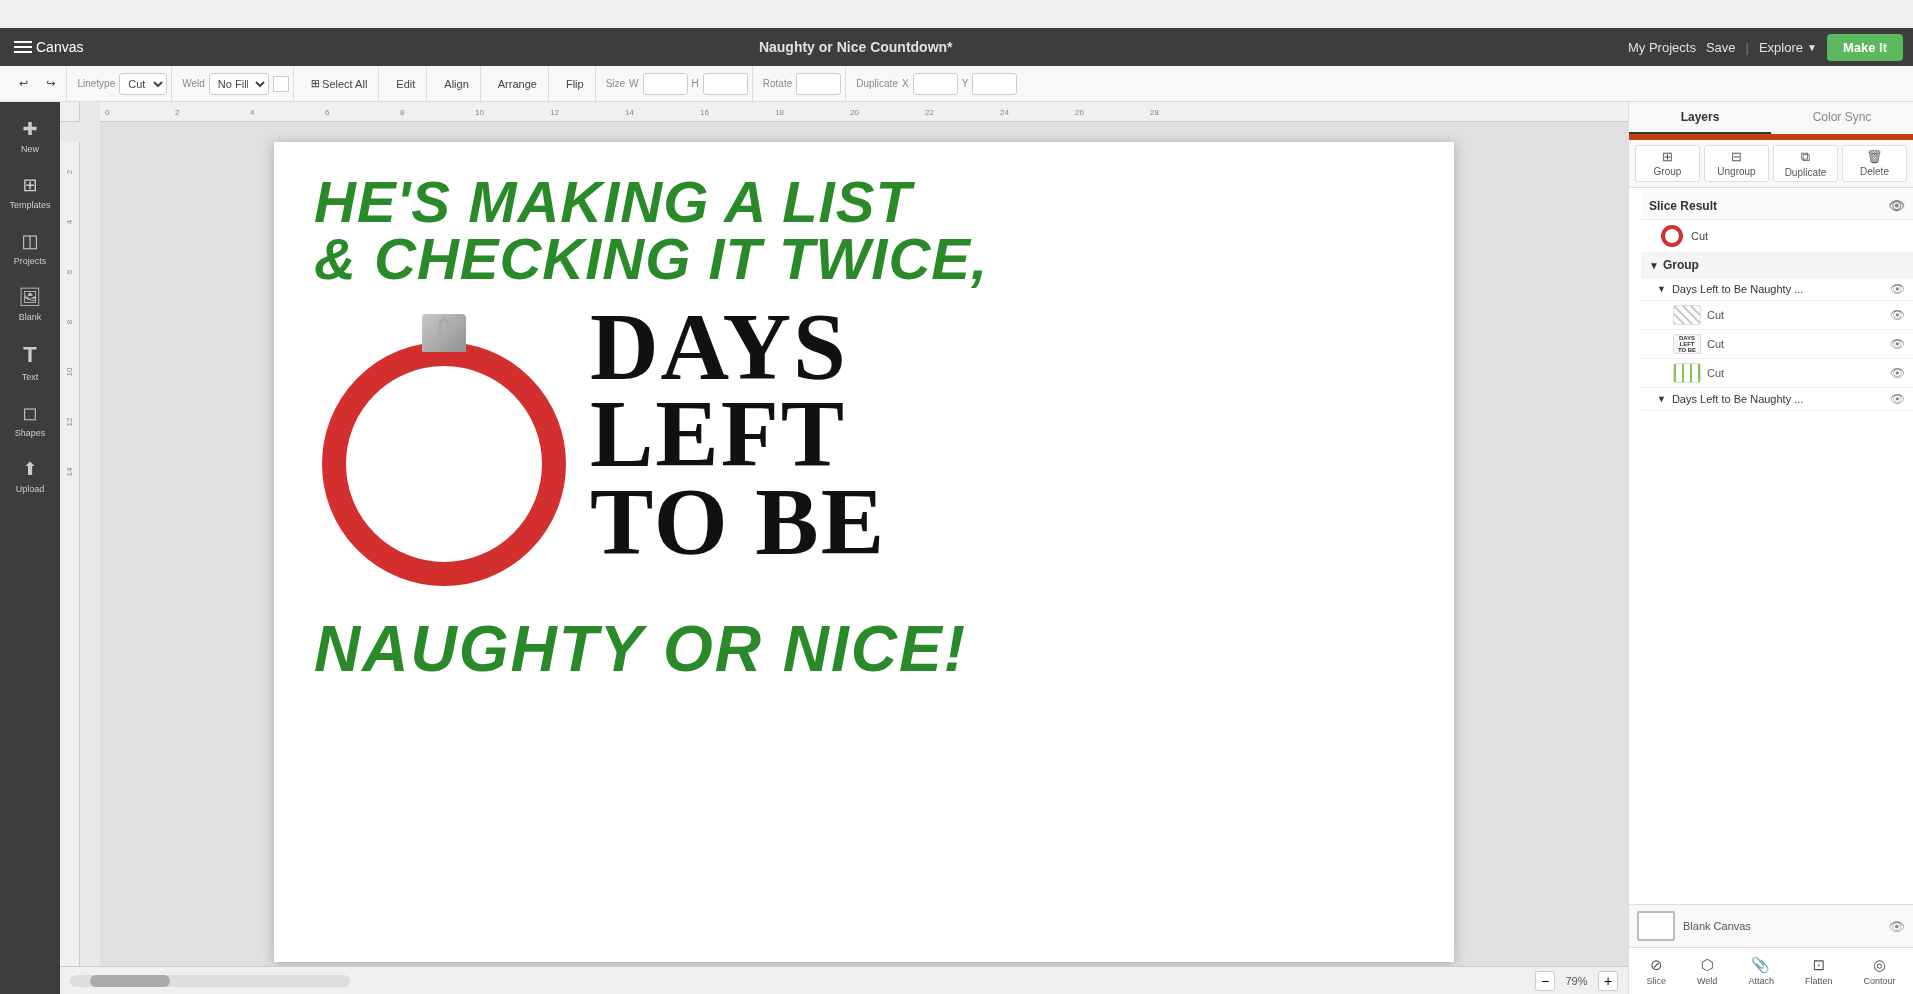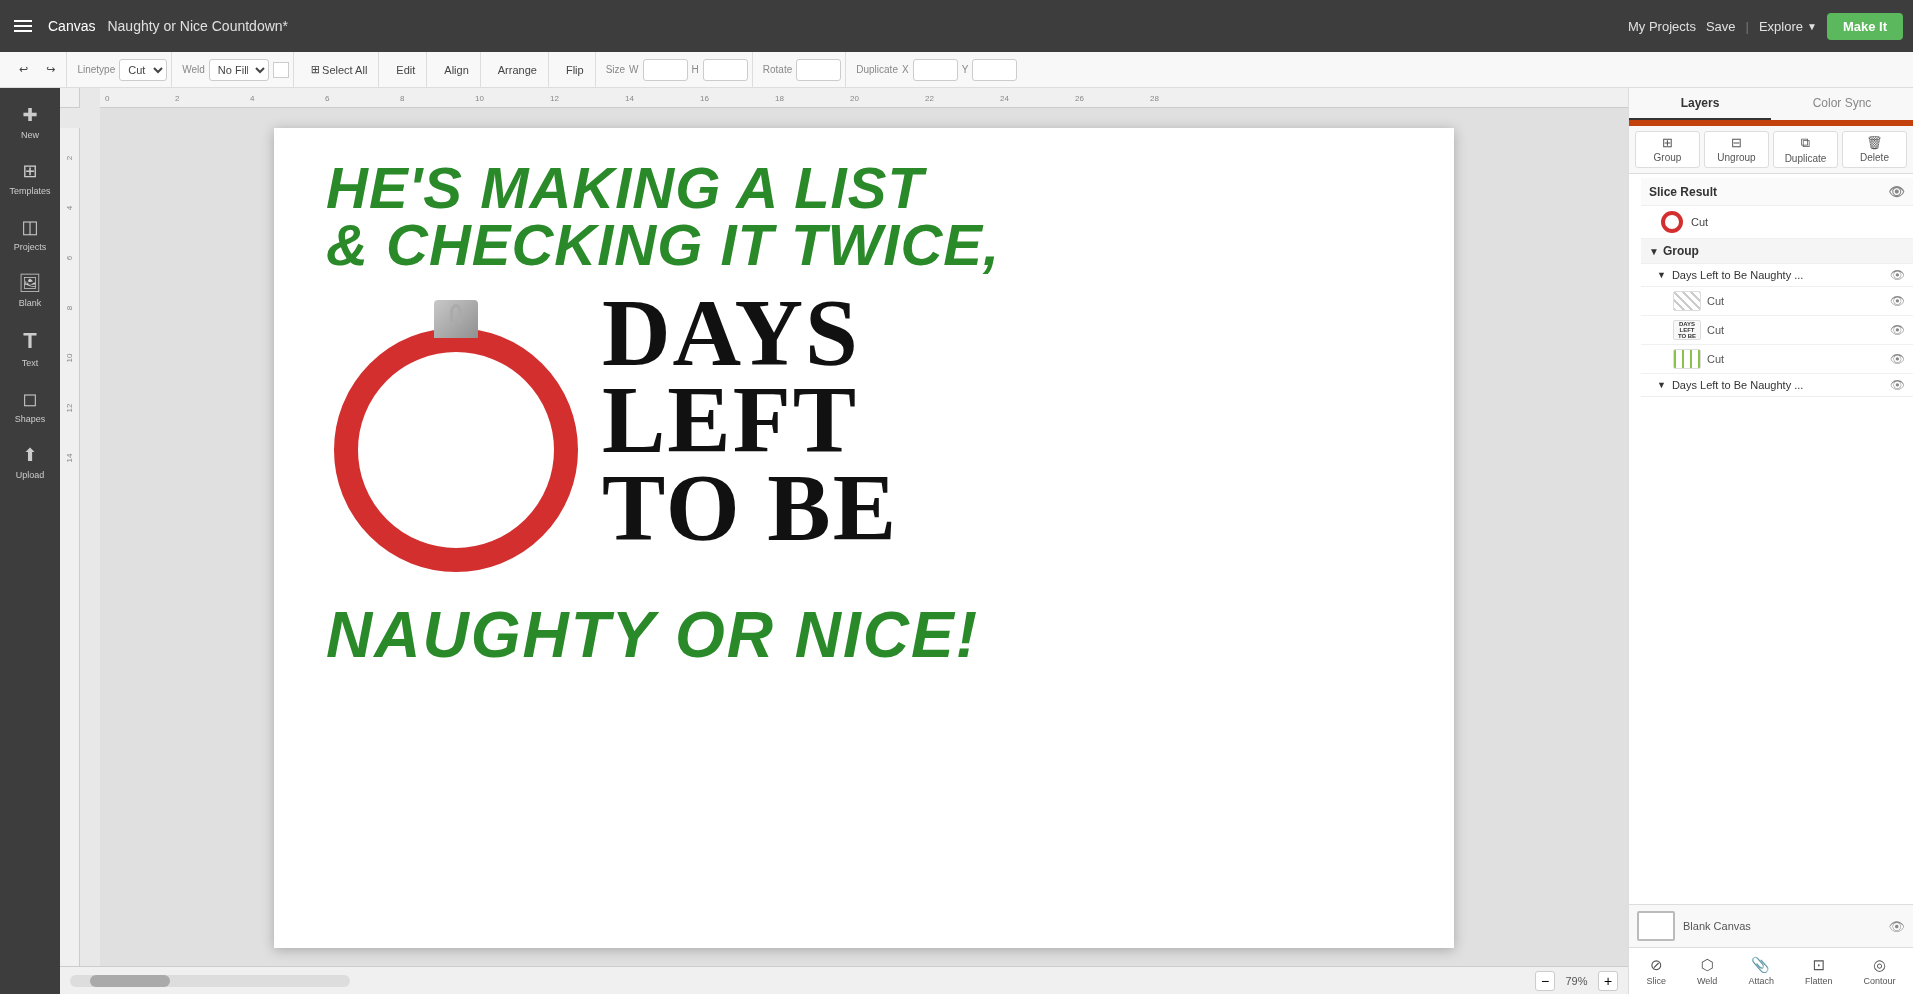--- a/index.html
+++ b/index.html
@@ -1,28 +1,29 @@
 <!DOCTYPE html>
 <html><head>
   <meta charset="utf-8">
   <style>
     * { box-sizing: border-box; margin: 0; padding: 0; }
     body { font-family: 'Segoe UI', Arial, sans-serif; background: #f0f0f0; overflow: hidden; height: 994px; width: 1913px; display: flex; flex-direction: column; }
 
     
     #topbar {
-      height: 52px;
+      height: 38px;
       background: #3d3d3d;
       display: flex;
       align-items: center;
       padding: 0 10px;
-      gap: 12px;
+      gap: 0;
       flex-shrink: 0;
       color: white;
       font-size: 13px;
+      margin-top: 28px;
     }
 
     
     #toolbar {
       height: 36px;
       background: #f8f8f8;
       border-bottom: 1px solid #ddd;
       display: flex;
       align-items: center;
       padding: 0 8px;
@@ -227,21 +228,21 @@
 </head>
 <body>
 
 <div id="topbar">
   <div style="cursor:pointer; display:flex; flex-direction:column; gap:3px; padding:4px;">
     <span style="display:block;width:18px;height:2px;background:white;"></span>
     <span style="display:block;width:18px;height:2px;background:white;"></span>
     <span style="display:block;width:18px;height:2px;background:white;"></span>
   </div>
   <span style="color:white;font-size:14px;font-weight:500;">Canvas</span>
-  <span style="flex:1;font-size:14px;color:#e0e0e0;">Naughty or Nice Countdown*</span>
+  <span style="flex:1;text-align:center;font-size:14px;color:#e0e0e0;font-weight:bold;">Naughty or Nice Countdown*</span>
   <div style="display:flex;align-items:center;gap:10px;">
     <button style="background:transparent;border:none;color:#e0e0e0;font-size:13px;cursor:pointer;">My Projects</button>
     <button style="background:transparent;border:none;color:#e0e0e0;font-size:13px;cursor:pointer;">Save</button>
     <span style="color:#777;">|</span>
     <button style="background:transparent;border:none;color:#e0e0e0;font-size:13px;cursor:pointer;display:flex;align-items:center;gap:4px;">
       <span>Explore</span>
       <span style="font-size:10px;">▼</span>
     </button>
     <button style="background:#5cb85c;border:none;color:white;font-size:13px;font-weight:600;padding:6px 16px;border-radius:4px;cursor:pointer;">Make It</button>
   </div>
@@ -374,21 +375,21 @@
           <text x="12" y="180" font-size="8" fill="#888" transform="rotate(-90,12,180)" text-anchor="middle">8</text>
           <text x="12" y="230" font-size="8" fill="#888" transform="rotate(-90,12,230)" text-anchor="middle">10</text>
           <text x="12" y="280" font-size="8" fill="#888" transform="rotate(-90,12,280)" text-anchor="middle">12</text>
           <text x="12" y="330" font-size="8" fill="#888" transform="rotate(-90,12,330)" text-anchor="middle">14</text>
         </svg>
       </div>
 
       <div id="canvas-scroll" style="flex:1;overflow:auto;background:#e0e0e0;position:relative;">
         <div id="canvas-content" style="background:white;width:1180px;min-height:820px;margin:20px auto;box-shadow:0 2px 12px rgba(0,0,0,0.25);position:relative;overflow:hidden;">
 
-          <div style="padding:30px 52px;">
+          <div style="padding:30px 40px;">
 
             <div style="font-family:'Arial Black',Arial,sans-serif;font-size:58px;font-weight:900;color:#2a8a2a;line-height:1.05;font-style:italic;letter-spacing:1px;text-transform:uppercase;">
               <span>He's Making a List</span>
             </div>
 
             <div style="font-family:'Arial Black',Arial,sans-serif;font-size:58px;font-weight:900;color:#2a8a2a;line-height:1.05;font-style:italic;letter-spacing:1px;text-transform:uppercase;margin-top:-4px;">
               <span>&amp; Checking it Twice,</span>
             </div>
 
             <div style="display:flex;align-items:flex-start;margin-top:14px;">

